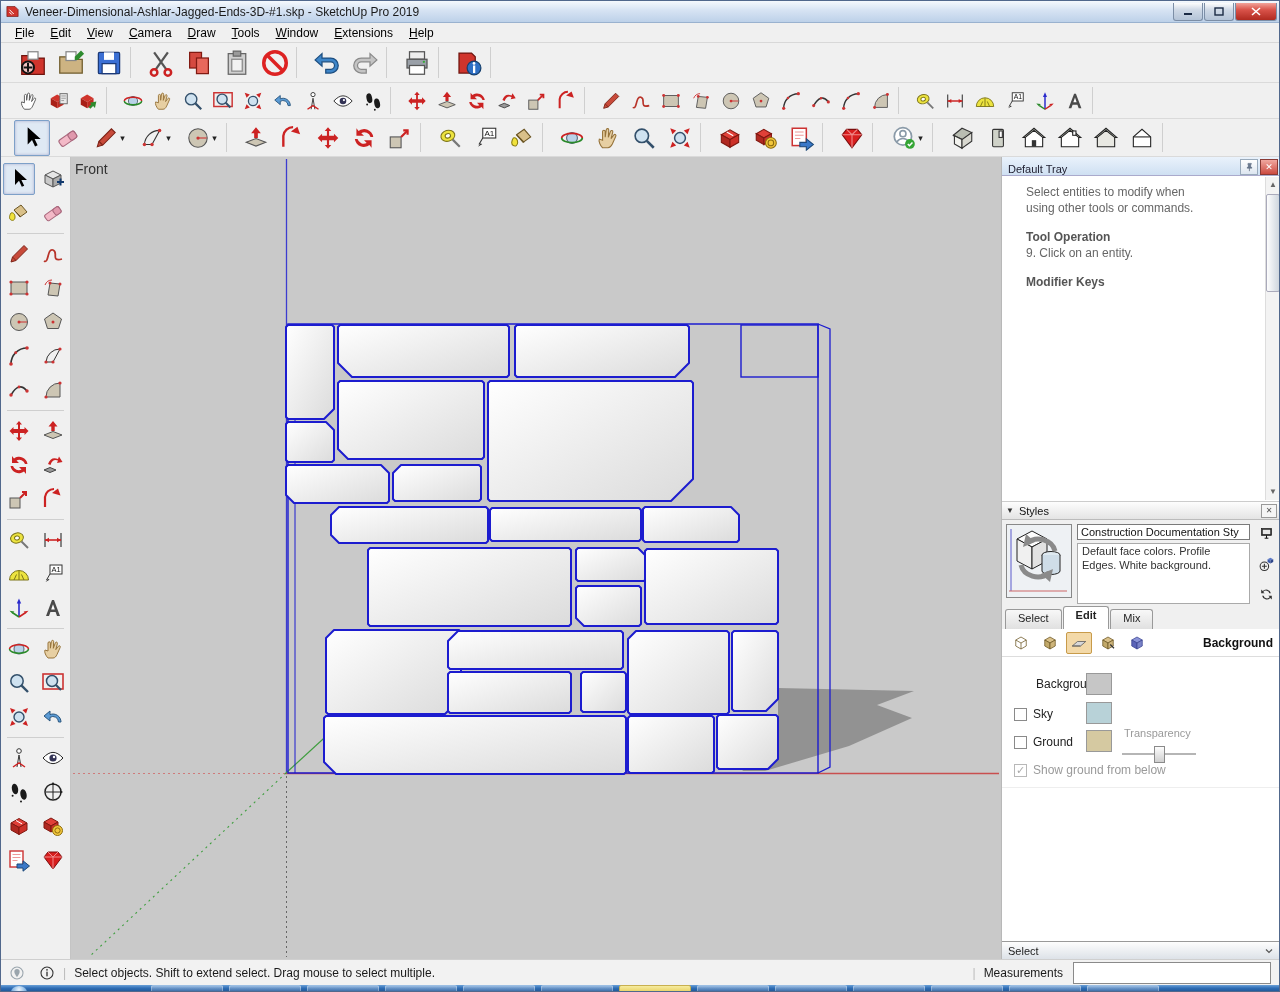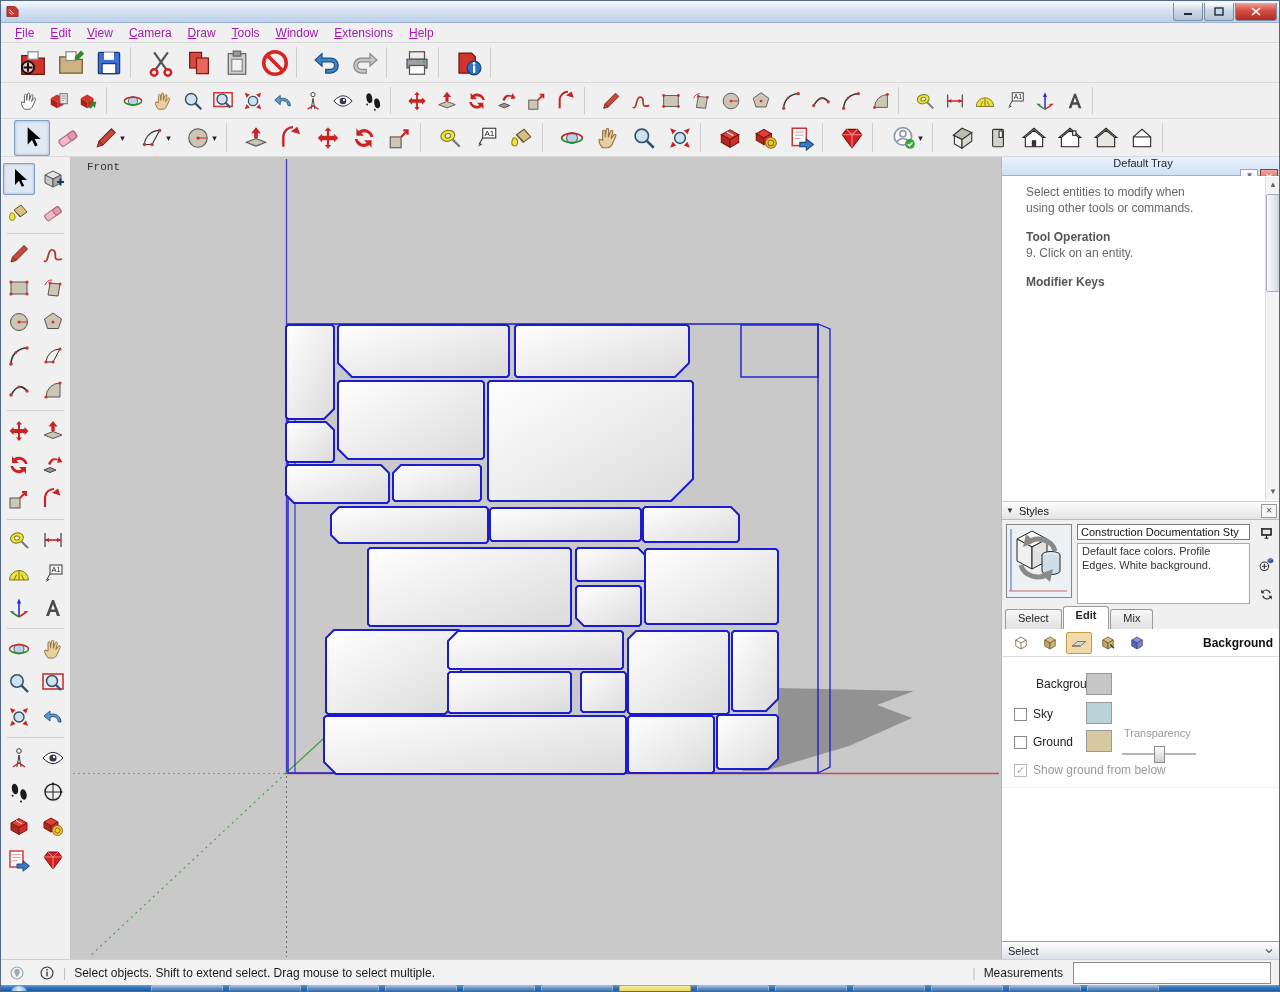--- a/index.html
+++ b/index.html
@@ -5,44 +5,44 @@
   html,body{margin:0;padding:0;background:#888;}
   .win{position:relative;width:1280px;height:992px;background:#f0f0f0;font-family:"Liberation Sans",sans-serif;overflow:hidden;border:1px solid #51688c;box-sizing:border-box;}
   
   .titlebar{position:absolute;left:0;top:0;width:100%;height:22px;background:linear-gradient(#f5f9fd,#d6e3f3 45%,#bdd1e9);display:flex;align-items:center;font-size:12px;color:#1a1a1a;border-bottom:1px solid #9ab2cf;box-sizing:border-box;}
   .appic{width:15px;height:15px;margin:0 5px 0 4px;}
   .winbtns{margin-left:auto;display:flex;margin-right:2px;}
   .wbtn{width:28px;height:17px;border:1px solid #7c8ea6;border-top:none;border-radius:0 0 3px 3px;background:linear-gradient(#fdfdfd,#cfd9e6 40%,#b4c4d8);display:flex;align-items:center;justify-content:center;margin-left:1px;}
   .wbtn.close{width:40px;background:linear-gradient(#f2a39a,#d9534a 40%,#b02a20);}
   
   .menubar{position:absolute;left:0;top:22px;width:100%;height:20px;background:#f0f0f0;border-bottom:1px solid #d8d8d8;display:flex;align-items:center;font-size:12px;padding-left:6px;box-sizing:border-box;}
-  .mitem{padding:2px 8px;color:#a21caf;}
+  .mitem{padding:2px 8px;color:#000000;}
   .mitem u{text-decoration:underline;}
   
   .tb{position:absolute;left:0;width:100%;background:#f0f0f0;display:flex;align-items:center;border-bottom:1px solid #dadada;box-sizing:border-box;padding-left:4px;}
   .tb1{top:42px;height:40px;}
   .tb2{top:82px;height:36px;}
   .tb3{top:118px;height:38px;}
   .grp{display:flex;align-items:center;}
   .grp::before{content:"";width:5px;height:60%;margin:0 2px;background-image:radial-gradient(#b5b5b5 35%,transparent 40%);background-size:4px 4px;}
   .tbsep{width:1px;align-self:stretch;margin:4px 2px;background:#cfcfcf;}
   .tbtn{display:flex;align-items:center;justify-content:center;border:1px solid transparent;border-radius:2px;position:relative;}
   .tbtn.pressed{background:#dfe9f4;border:1px solid #7da0c8;box-shadow:inset 0 0 3px #aac;}
   .dd{font-size:9px;color:#222;margin-left:1px;}
   
   .lefttb{position:absolute;left:0;top:156px;width:70px;height:802px;background:#f0f0f0;border-right:1px solid #c4c4c4;box-sizing:border-box;padding-top:6px;}
   .ltrow{display:flex;justify-content:center;gap:2px;margin-bottom:2px;}
   .ltsep{height:1px;background:#cfcfcf;margin:4px 6px;}
   
   .viewport{position:absolute;left:70px;top:156px;width:930px;height:802px;background:#c9c9c9;overflow:hidden;}
   .viewport svg{position:absolute;left:0;top:0;}
-  .vlabel{position:absolute;left:16px;top:4px;font-size:11px;color:#333;font-family:Liberation Mono, monospace;}
+  .vlabel{position:absolute;left:4px;top:4px;font-size:14px;color:#333;}
   
   .tray{position:absolute;left:1000px;top:156px;width:280px;height:802px;background:#f0f0f0;border-left:1px solid #b8b8b8;box-sizing:border-box;display:flex;flex-direction:column;}
-  .tray-title{height:18px;background:linear-gradient(#eaf2fb,#cfe0f2);border-bottom:1px solid #aac;display:flex;align-items:center;font-size:11px;color:#223;padding:0 3px 0 6px;flex-direction:column;}
+  .tray-title{height:18px;background:linear-gradient(#eaf2fb,#cfe0f2);border-bottom:1px solid #aac;display:flex;align-items:flex-end;font-size:11px;color:#223;padding:0 3px 0 6px;}
   .tt-sp{margin-left:auto;display:flex;align-items:center;gap:2px;}
   .ttbtn{width:16px;height:14px;display:flex;align-items:center;justify-content:center;border:1px solid #9ab;background:linear-gradient(#fff,#dde6f0);font-size:9px;color:#345;}
   .ttbtn.red{background:linear-gradient(#f0a8a0,#cc4a40);color:#fff;border-color:#8a3a34;}
   .instructor{position:relative;height:326px;background:#fff;border-bottom:1px solid #ccc;font-size:12px;color:#666;padding:8px 30px 0 24px;box-sizing:border-box;line-height:16px;overflow:hidden;}
   .ins-h{font-weight:bold;color:#555;margin-top:13px;}
   .ins-t{white-space:pre-line;}
   .ins-link{font-weight:bold;color:#444;margin-top:13px;white-space:pre-line;}
   .ins-scroll{position:absolute;right:1px;top:1px;bottom:1px;width:14px;background:#f3f3f3;border-left:1px solid #ddd;display:flex;flex-direction:column;align-items:center;font-size:8px;color:#666;}
   .ins-thumb{width:12px;height:96px;background:linear-gradient(90deg,#fdfdfd,#cfd6de);border:1px solid #aab;border-radius:2px;margin-top:1px;}
   .sec-h{height:17px;background:linear-gradient(#fdfdfd,#e4e4e4);border-bottom:1px solid #bbb;display:flex;align-items:center;font-size:11px;color:#111;padding:0 4px;}
@@ -470,20 +470,21 @@
 </defs>
 </svg>
 
 <div class="win">
 
   <div class="titlebar">
     <svg class="appic" viewBox="0 0 24 24">
         <path d="M3 4h13l5 5v11H3z" fill="#d0342c" stroke="#6e140e"></path>
         <path d="M7 9l7 7M7 13l4 4" stroke="#fff" stroke-width="1.6" fill="none"></path>
       </svg>
+    <span class="title">Veneer-Dimensional-Ashlar-Jagged-Ends-3D-#1.skp - SketchUp Pro 2019</span>
     <div class="winbtns">
       <div class="wbtn">
           <svg width="10" height="9" viewBox="0 0 10 9">
             <rect x="1" y="6" width="8" height="2" fill="#1a2a44"></rect>
           </svg>
         </div>
       <div class="wbtn">
           <svg width="10" height="9" viewBox="0 0 10 9">
             <rect x="1" y="1" width="8" height="7" fill="none" stroke="#1a2a44" stroke-width="1.4"></rect>
           </svg>

